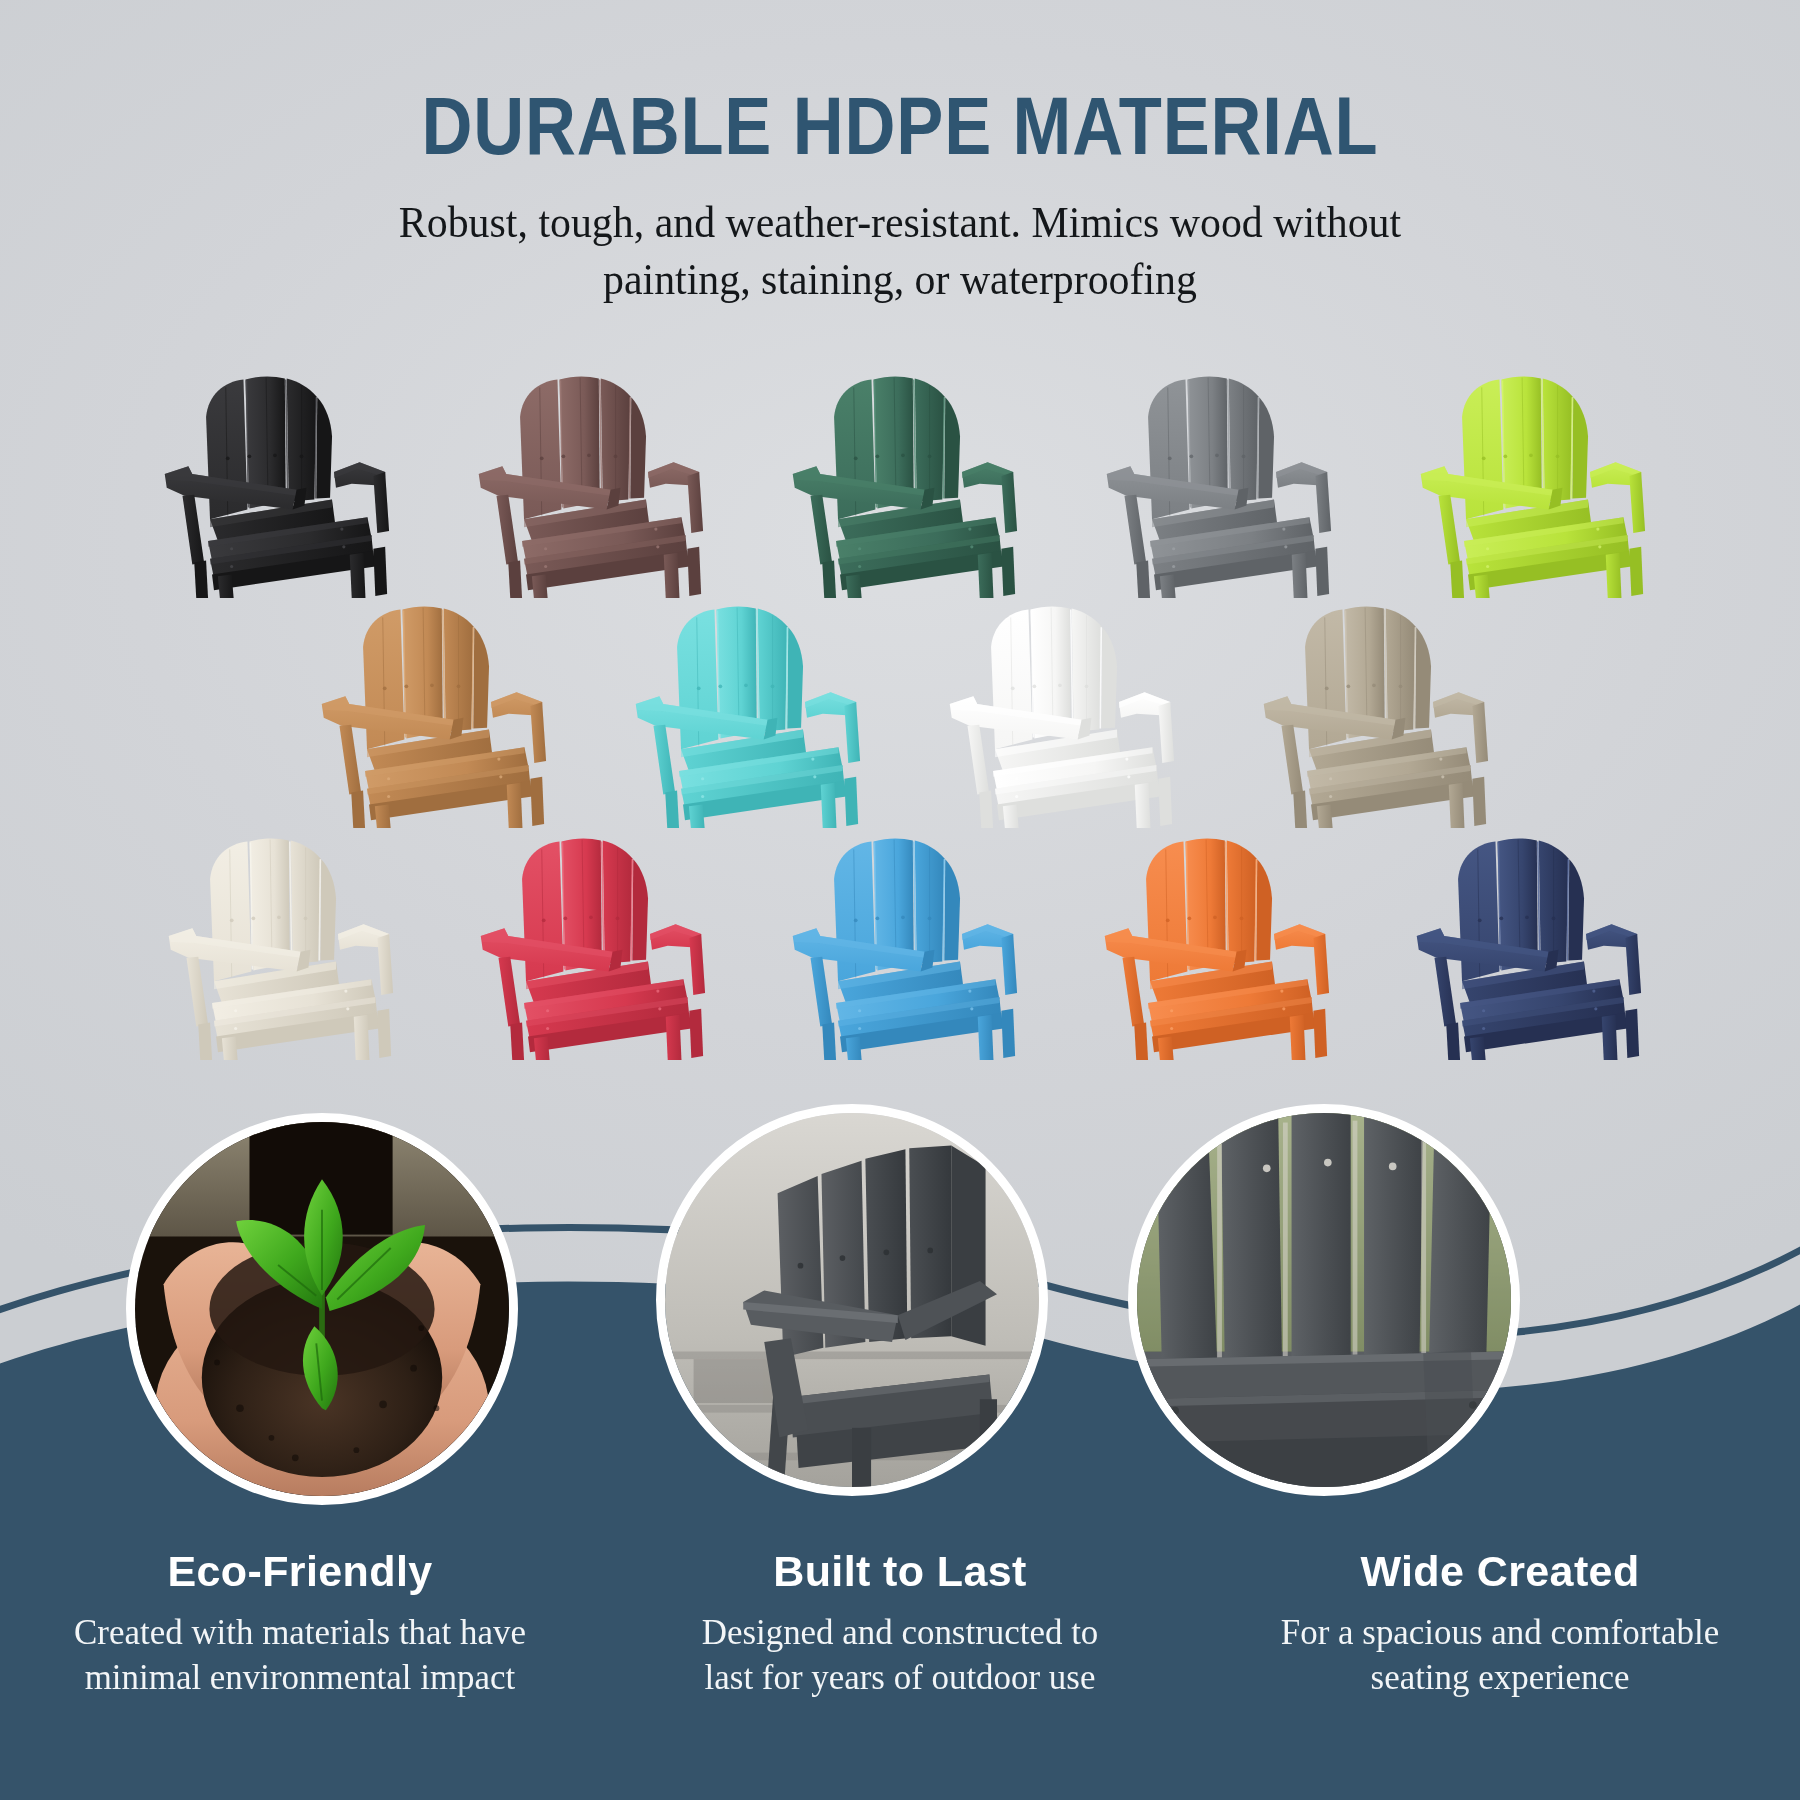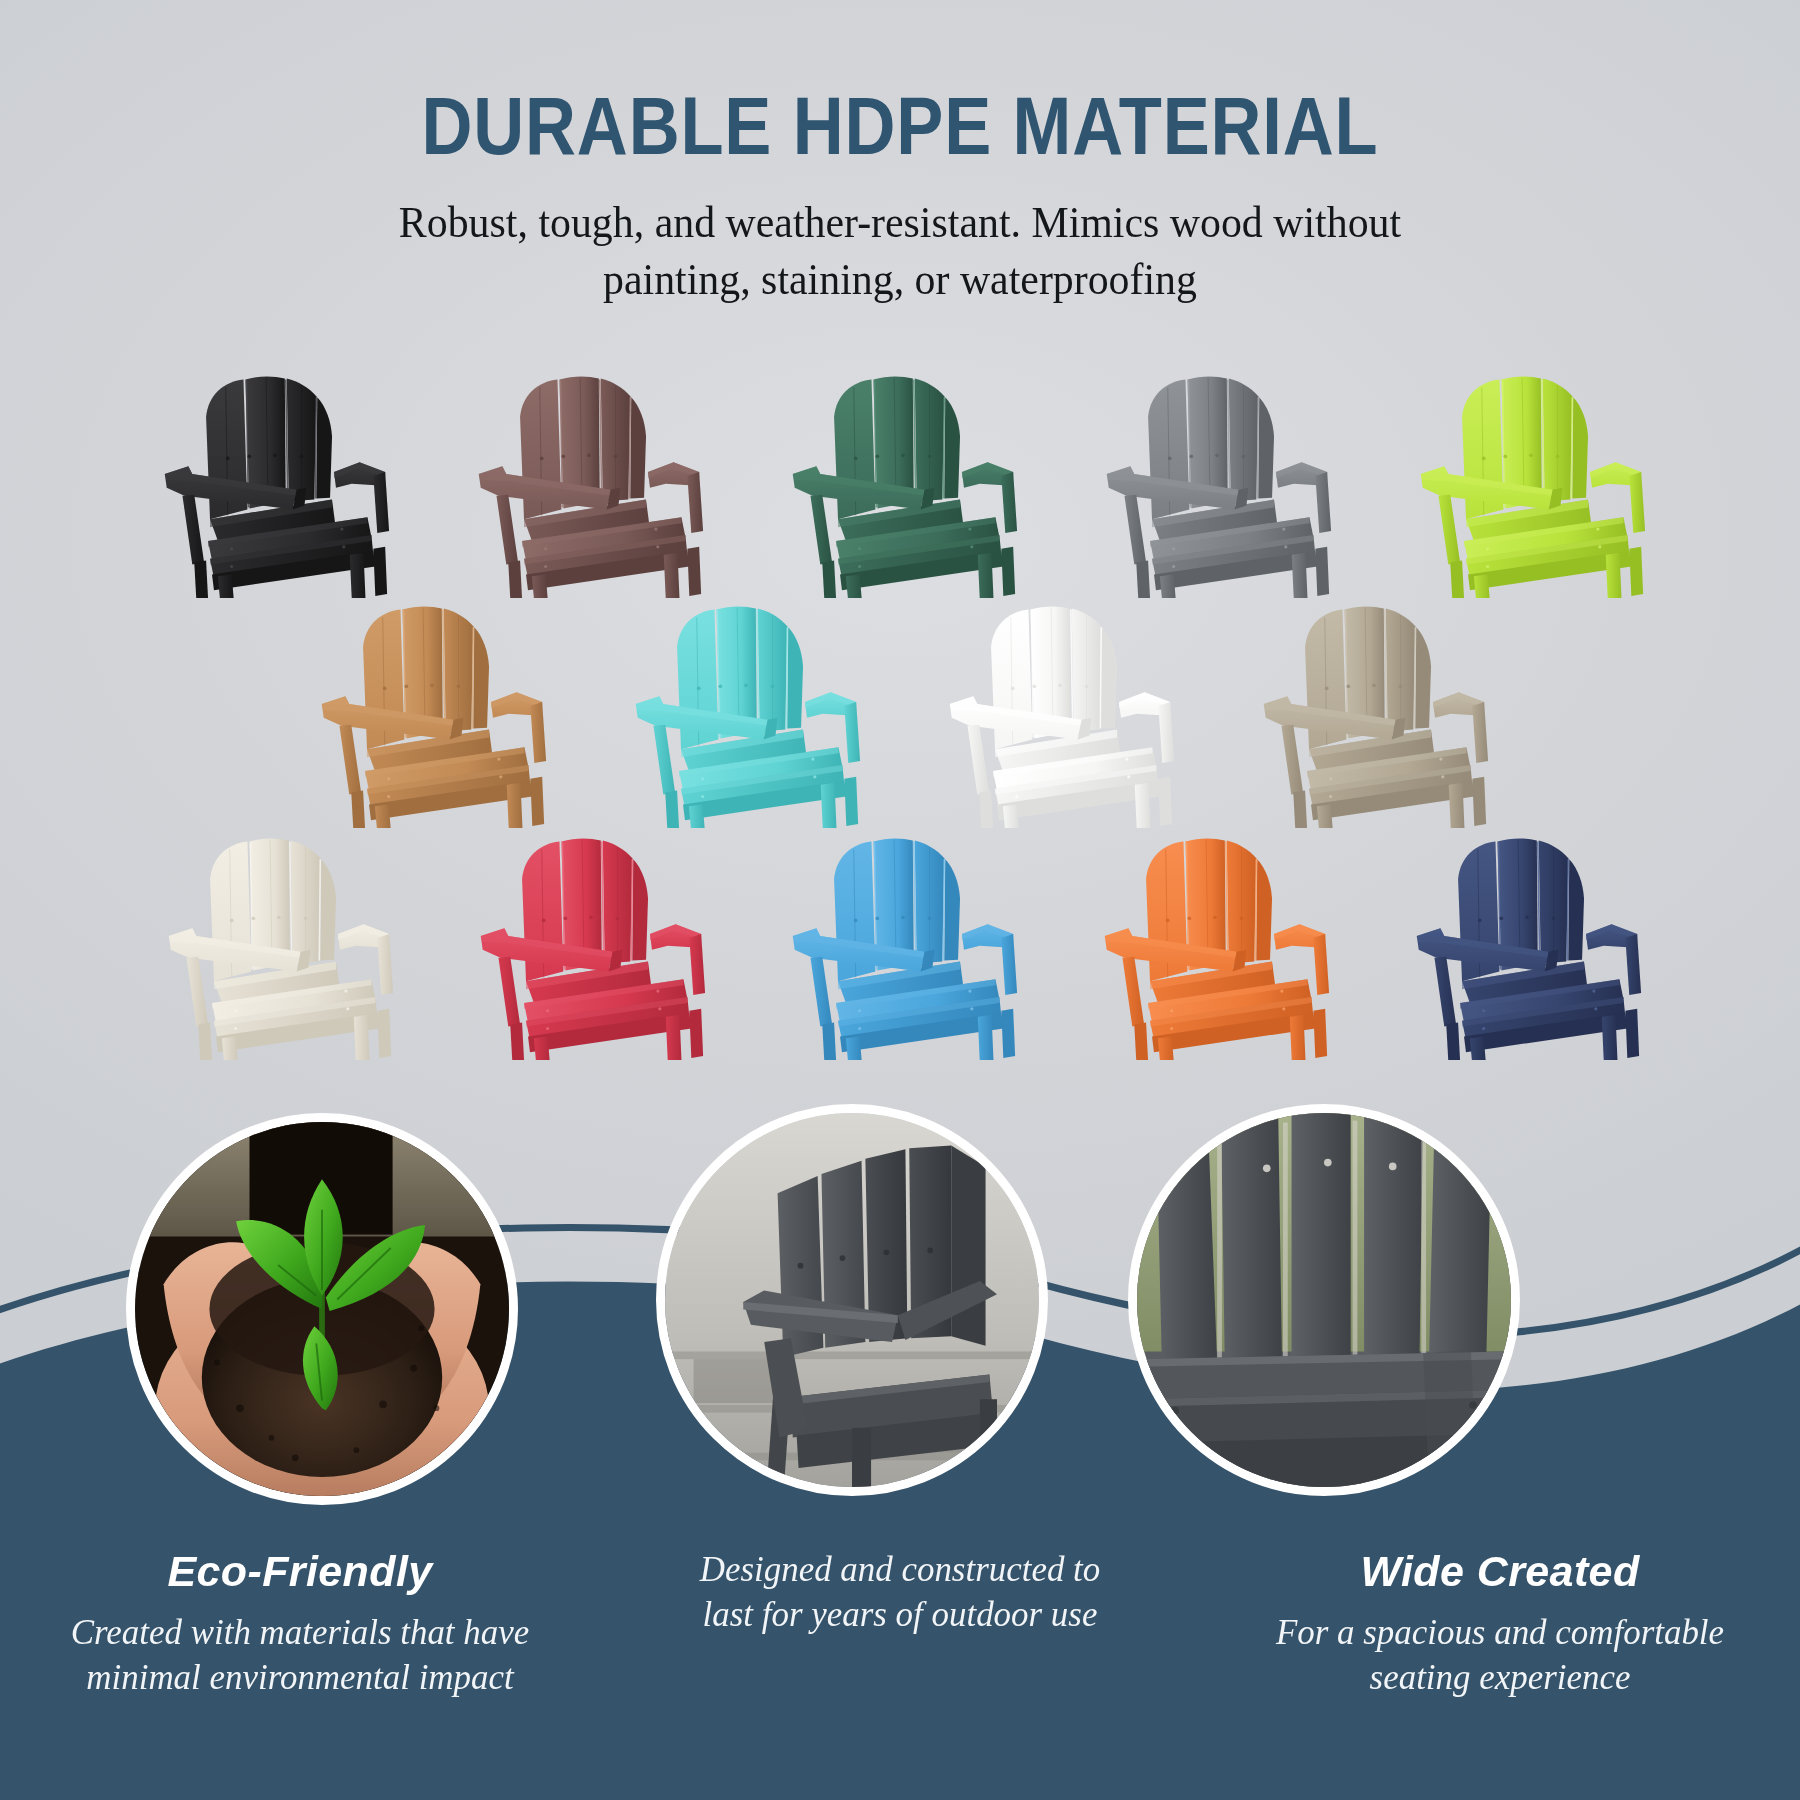--- a/index.html
+++ b/index.html
@@ -59,21 +59,21 @@
     border:9px solid #ffffff;overflow:hidden;box-sizing:border-box;
     pointer-events:auto;
   }
   .m1{left:126px;top:1113px;}
   .m2{left:656px;top:1104px;}
   .m3{left:1128px;top:1104px;}
   .medal .ph{position:absolute;inset:0;}
 
   
   .features{position:absolute;left:0;top:1547px;width:1800px;display:flex;}
-  .feat{flex:1 1 0;text-align:center;padding:0 26px;box-sizing:border-box;font-style:italic;}
+  .feat{flex:1 1 0;text-align:center;padding:0 26px;box-sizing:border-box;}
   .feat-title{
     font-family:"Liberation Sans",sans-serif;font-weight:bold;
     font-size:43px;color:#ffffff;letter-spacing:.4px;margin:0 0 14px;
   }
   .feat-desc{
     font-family:"Liberation Serif",serif;
     font-size:36px;line-height:1.26;color:#f2f5f7;margin:0;
     transform:scaleX(.97);
   }
 </style>
@@ -1354,20 +1354,21 @@
 
   <div class="features">
     <div class="feat">
       <div class="feat-title">Eco-Friendly</div>
       <p class="feat-desc">
         <span>Created with materials that have</span><br>
         <span>minimal environmental impact</span>
       </p>
     </div>
     <div class="feat">
+      <div class="feat-title">Built to Last</div>
       <p class="feat-desc">
         <span>Designed and constructed to</span><br>
         <span>last for years of outdoor use</span>
       </p>
     </div>
     <div class="feat">
       <div class="feat-title">Wide Created</div>
       <p class="feat-desc">
         <span>For a spacious and comfortable</span><br>
         <span>seating experience</span>

